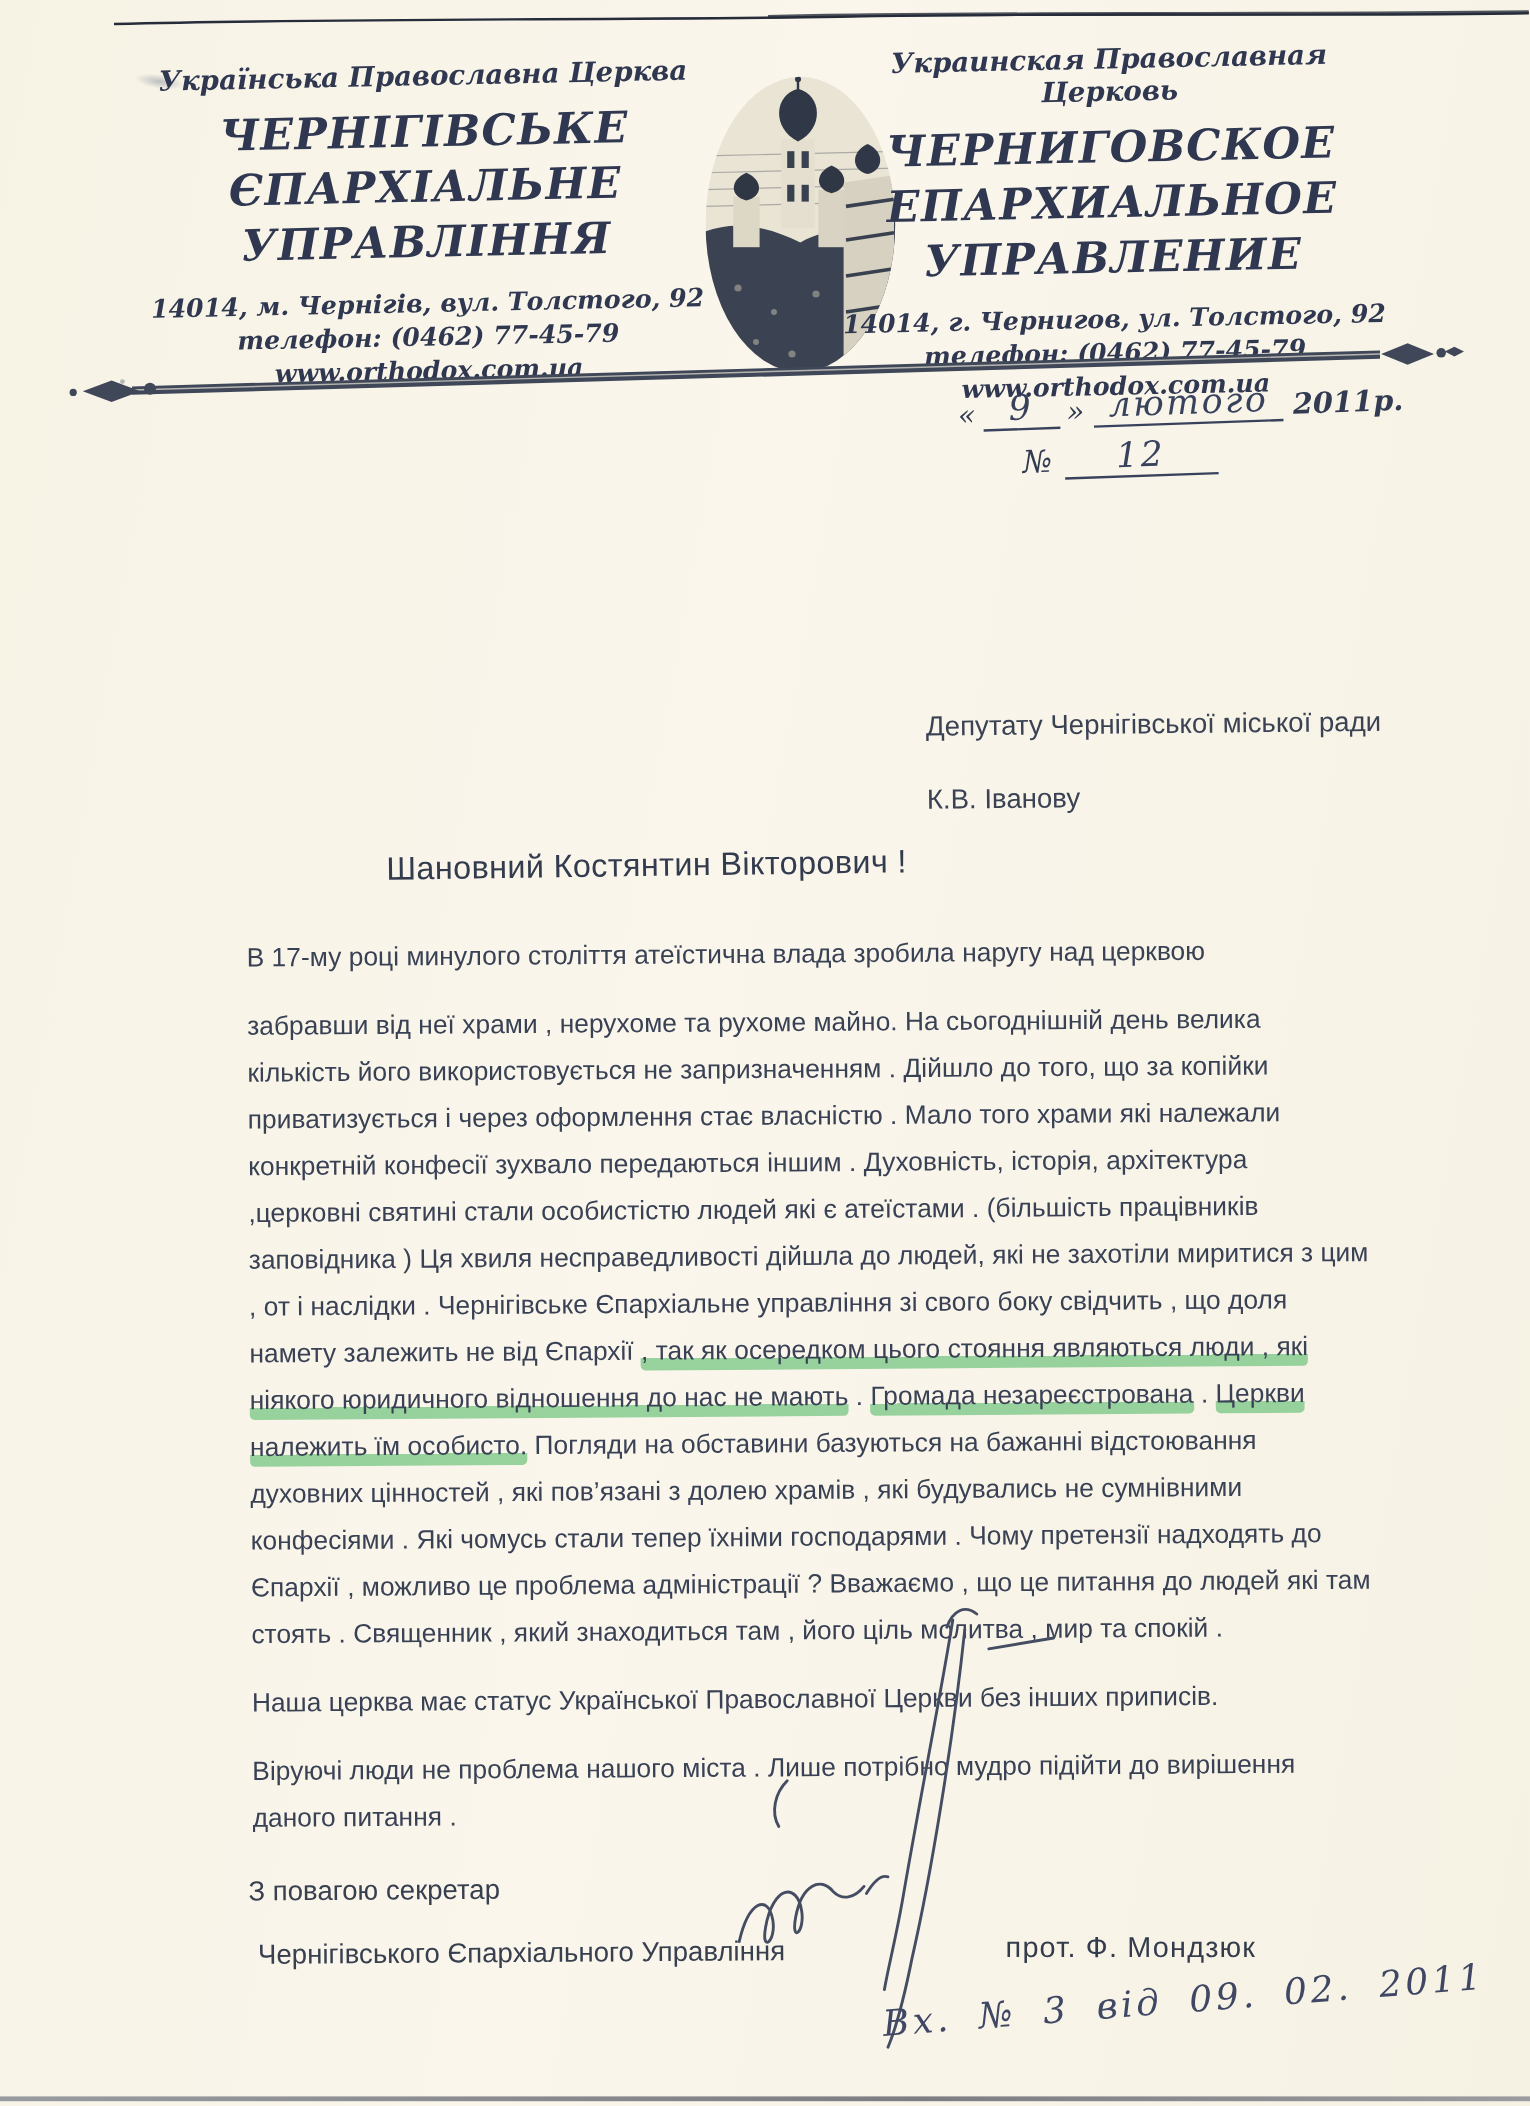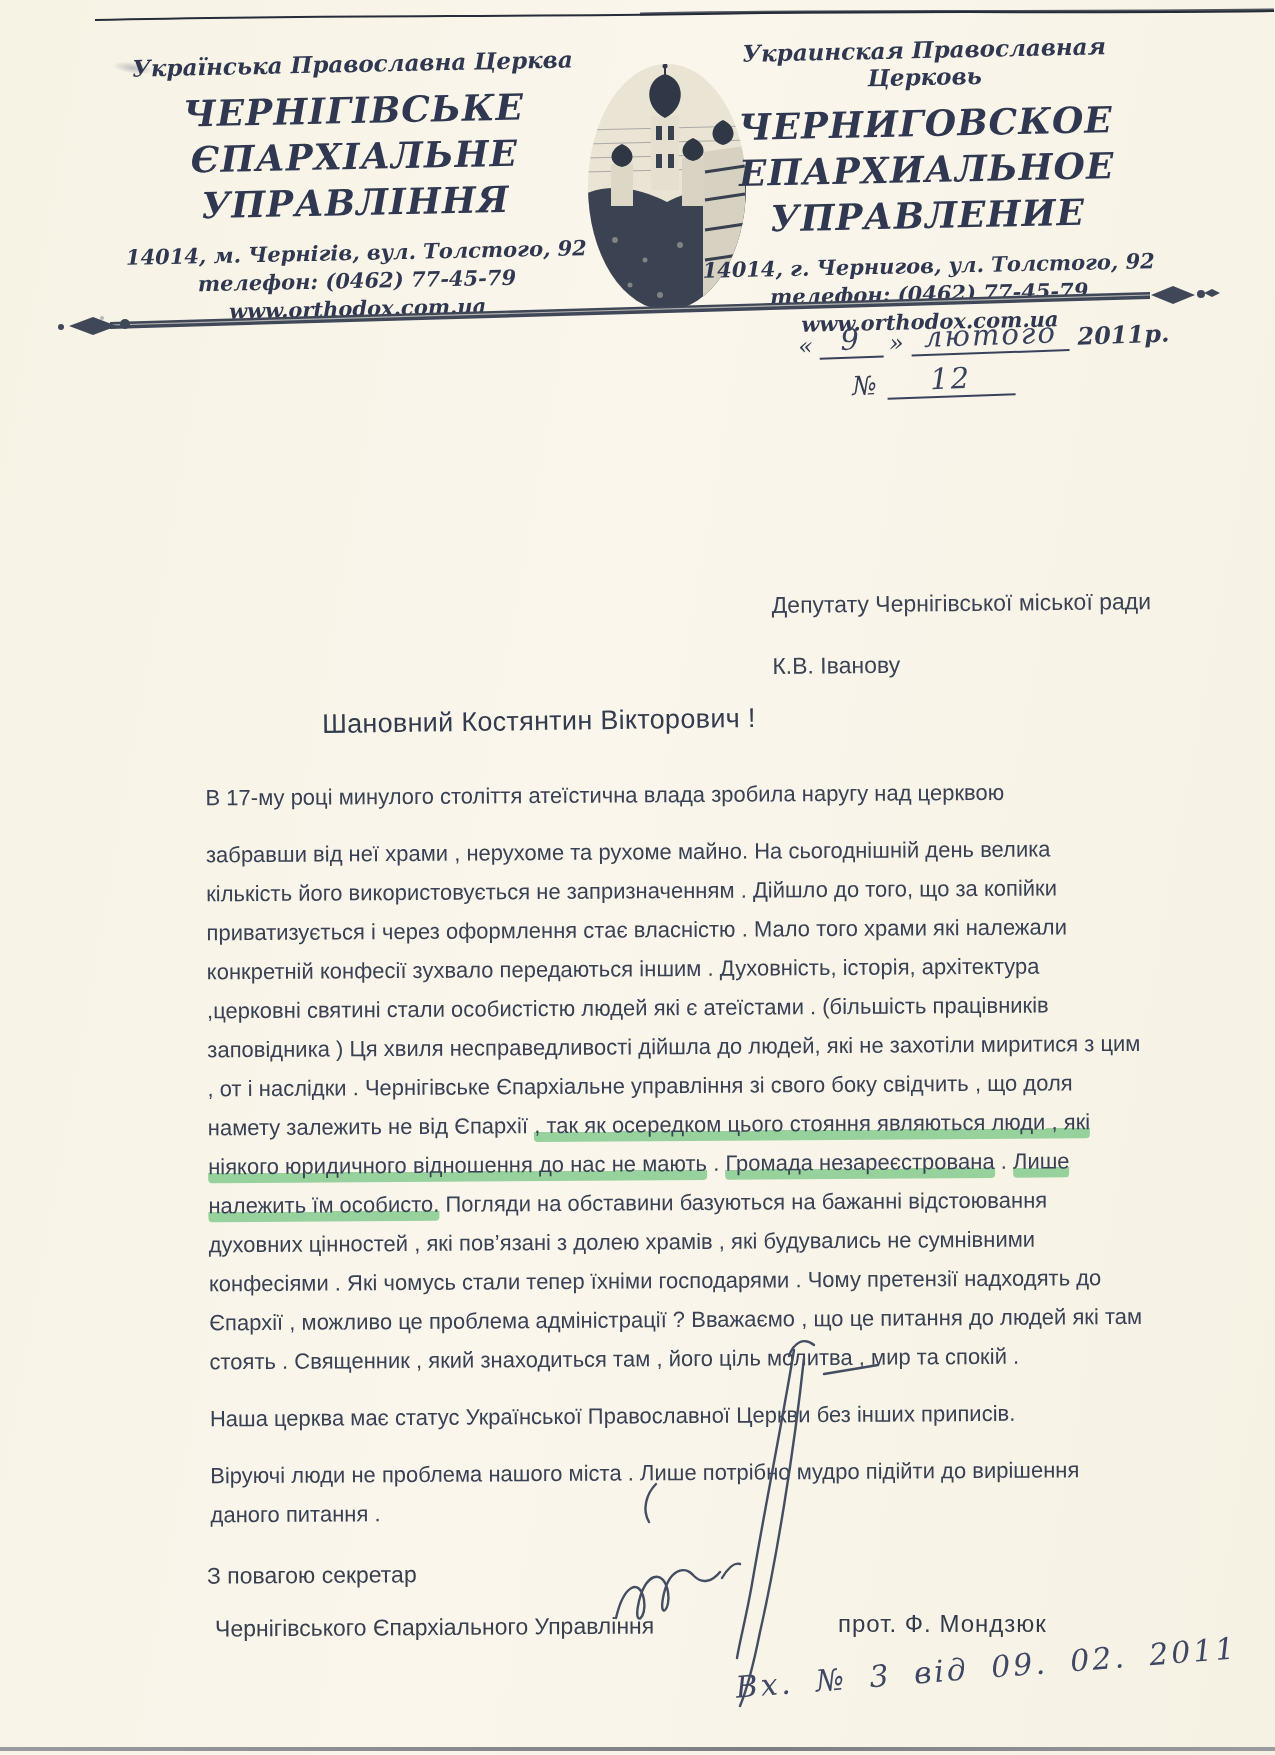--- a/index.html
+++ b/index.html
@@ -158,21 +158,21 @@
       </div>
       <div class="para">
         <div><span>забравши від неї храми , нерухоме та рухоме майно. На сьогоднішній день велика</span></div>
         <div><span>кількість його використовується не запризначенням . Дійшло до того, що за копійки</span></div>
         <div><span>приватизується і через  оформлення стає власністю . Мало того храми які належали</span></div>
         <div><span>конкретній  конфесії зухвало передаються іншим . Духовність, історія, архітектура</span></div>
         <div><span>,церковні святині стали особистістю людей які є  атеїстами . (більшість працівників</span></div>
         <div><span>заповідника ) Ця хвиля несправедливості дійшла до людей, які не захотіли миритися з цим</span></div>
         <div><span>, от і наслідки . Чернігівське Єпархіальне управління зі свого боку свідчить  , що доля</span></div>
         <div><span>намету залежить не від Єпархії </span><span class="hl">, так як осередком цього стояння являються люди , які</span></div>
-        <div><span class="hl">ніякого юридичного відношення до нас не мають</span><span> . </span><span class="hl">Громада незареєстрована</span><span> . </span><span class="hl">Лише</span></div>
+        <div><span class="hl">ніякого юридичного відношення до нас не мають</span><span> . </span><span class="hl">Громада незареєстрована</span><span> . </span><span class="hl">Церкви</span></div>
         <div><span class="hl">належить їм особисто.</span><span> Погляди на обставини базуються на бажанні відстоювання</span></div>
         <div><span>духовних цінностей , які пов’язані з долею храмів , які будувались не сумнівними</span></div>
         <div><span>конфесіями . Які чомусь стали тепер їхніми господарями . Чому претензії надходять до</span></div>
         <div><span>Єпархії , можливо це проблема адміністрації ? Вважаємо , що це питання до людей які там</span></div>
         <div><span>стоять . Священник , який знаходиться там , його ціль молитва , мир та спокій .</span></div>
       </div>
       <div class="para">
         <div><span>Наша церква має статус Української Православної Церкви без інших приписів.</span></div>
       </div>
       <div class="para">

